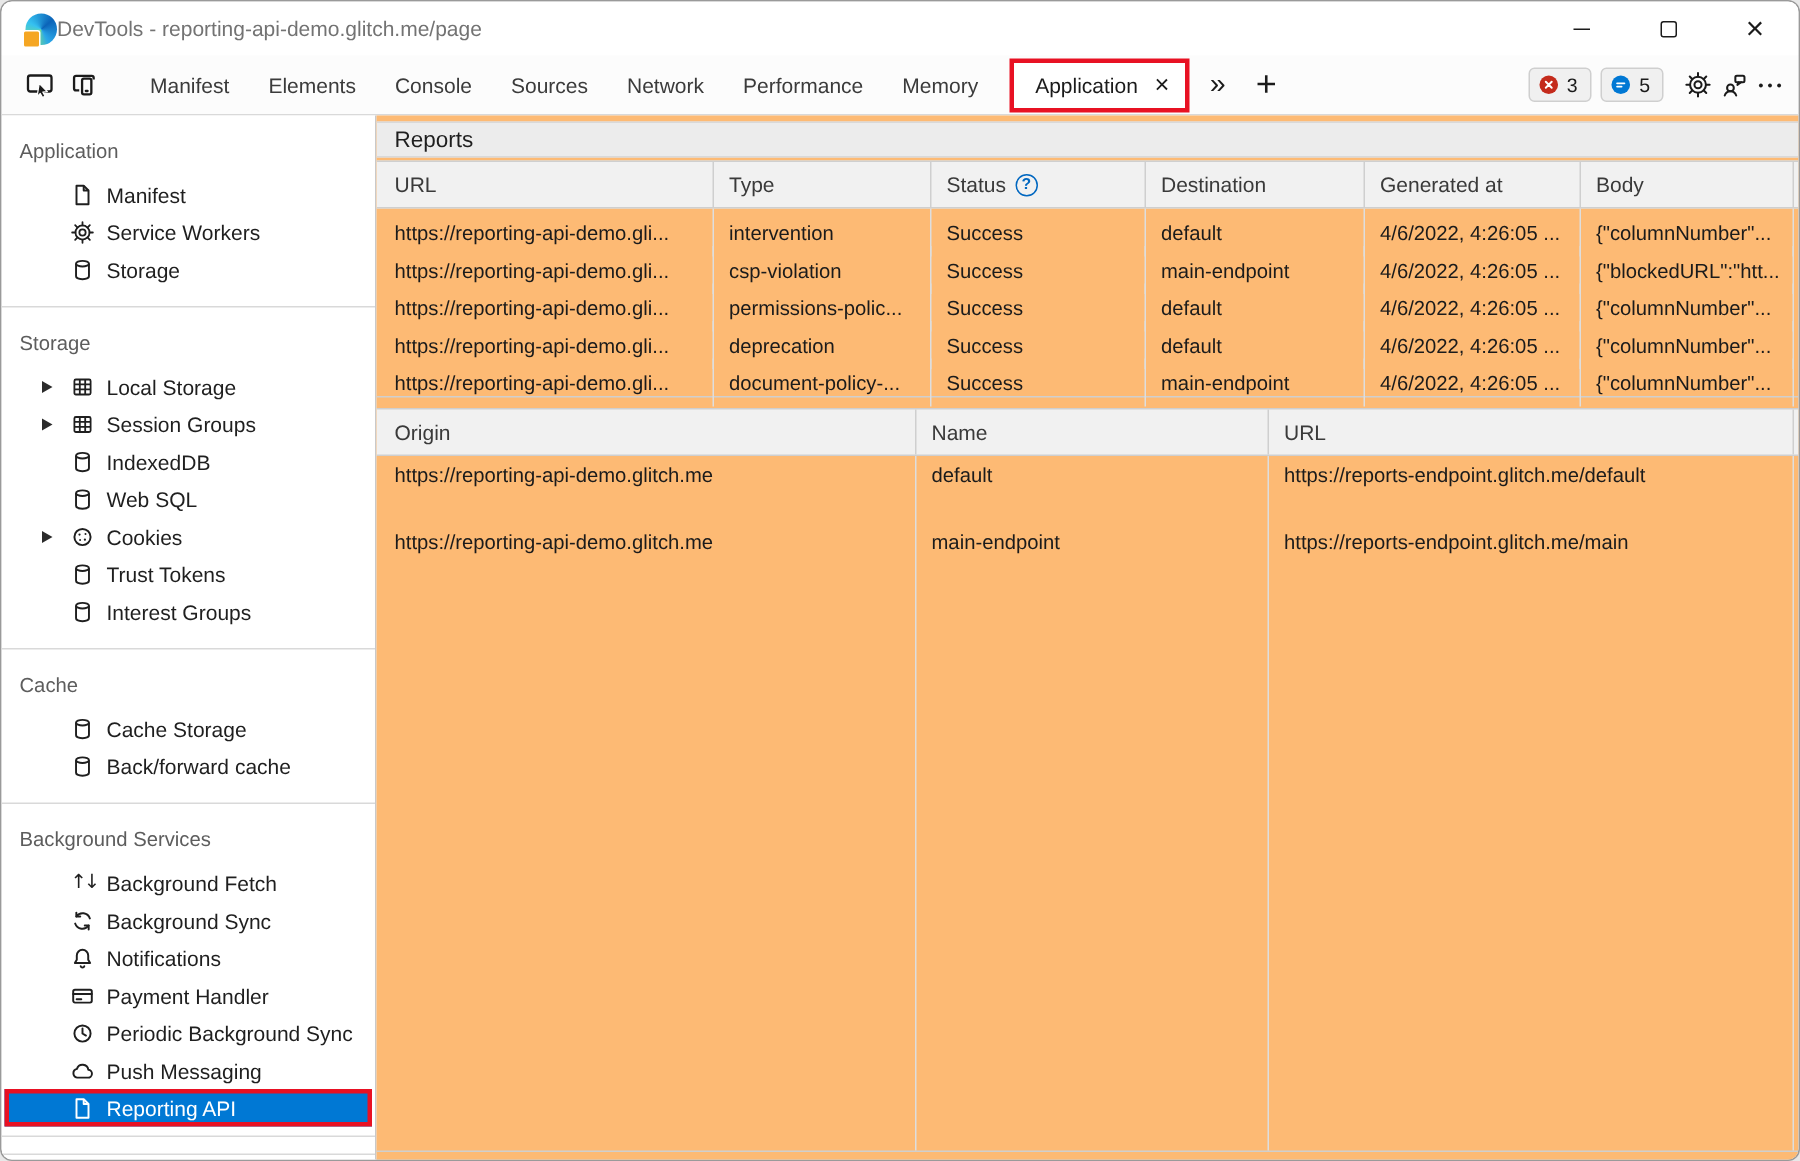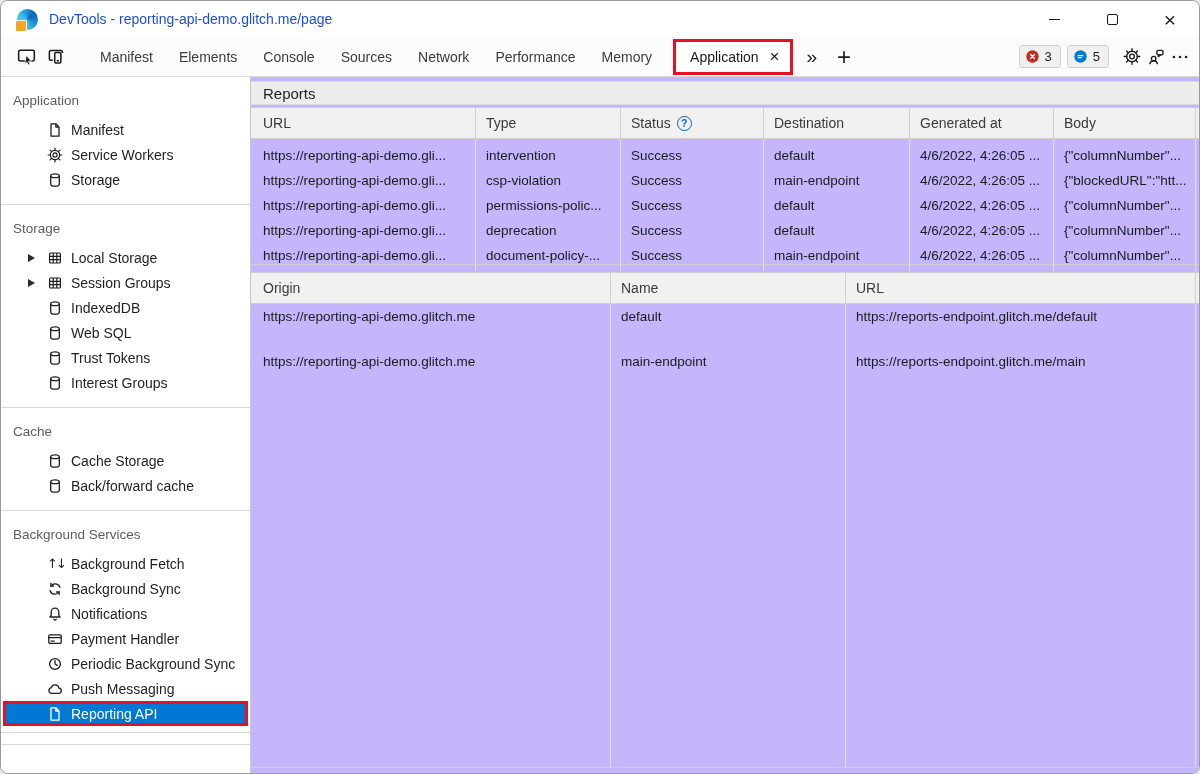--- a/index.html
+++ b/index.html
@@ -9,21 +9,21 @@
     width:1200px; height:774px; background:#fff; position:relative;
     border:1px solid #9a9a9a; border-radius:8px; overflow:hidden;
   }
   
   .titlebar { height:36px; display:flex; align-items:center; padding-left:16px; background:#fff; }
   .app-logo { width:21px; height:21px; border-radius:50%; position:relative; flex:0 0 auto;
     background:conic-gradient(from 210deg,#7be08a,#35c1f1 90deg,#0b63b8 200deg,#2aa7e8 300deg,#7be08a);
   }
   .app-logo::after { content:""; position:absolute; left:-2px; bottom:-2px; width:10px; height:10px;
     background:#f5a623; border:1px solid #fff; border-radius:2px; }
-  .title-text { font-size:14px; color:#1d4ed8; margin-left:11px; }
+  .title-text { font-size:14px; color:#737373; }
   .win-controls { margin-left:auto; display:flex; height:100%; }
   .win-btn { width:58px; height:100%; display:flex; align-items:center; justify-content:center; color:#1b1b1b; }
   .glyph-min { width:11px; border-top:1.4px solid #1b1b1b; display:block; }
   .glyph-max { width:11px; height:11px; border:1.3px solid #1b1b1b; border-radius:2px; display:block; }
   .glyph-close { font-size:21px; line-height:1; font-weight:300; }
   
   .tabbar { height:40px; display:flex; align-items:center; background:#fcfcfc;
     border-bottom:1px solid #d9d9d9; padding:0 10px; }
   .tool-btn { width:30px; height:30px; display:flex; align-items:center; justify-content:center; color:#1b1b1b; }
   .tabs { display:flex; align-items:center; height:100%; margin-left:16px; }
@@ -48,21 +48,21 @@
     font-size:13.5px; color:#5d5d5d; margin-bottom:4px; }
   .side-item { height:25px; display:flex; align-items:center; padding-left:46px;
     font-size:14px; color:#1f1f1f; position:relative; }
   .side-item .label { margin-left:8px; white-space:nowrap; }
   .tri { position:absolute; left:27px; width:0; height:0; border-left:7px solid #2b2b2b;
     border-top:4.5px solid transparent; border-bottom:4.5px solid transparent; }
   .side-item.selected { background:#0078d4; color:#fff; margin:0 2px; border:3px solid #e81123;
     padding-left:41px; }
   .side-stub { height:12px; border-bottom:1px solid #d9d9d9; }
   
-  .main { flex:1; display:flex; flex-direction:column; background:#c4b5fd; overflow:hidden; }
+  .main { flex:1; display:flex; flex-direction:column; background:#fdba74; overflow:hidden; }
   .gap2 { height:2px; } .gap3 { height:3px; } .gap4 { height:4px; }
   .section-bar { height:24px; background:#ececec; border-top:1px solid #d9d9d9; border-bottom:1px solid #d9d9d9;
     display:flex; align-items:center; padding-left:12px; font-size:15px; color:#1f1f1f; }
   .grid-header { display:flex; background:#f1f1f1; border-top:1px solid #cfcfcf; border-bottom:1px solid #cfcfcf;
     height:32px; }
   .hcell { display:flex; align-items:center; padding:0 10px; font-size:14px; color:#3a3a3a;
     border-right:1px solid #cfcfcf; white-space:nowrap; overflow:hidden; gap:6px; }
   .hcell:first-child { padding-left:12px; }
   .grid-rows { border-bottom:1px solid #cfcfcf; }
   .grid-row { display:flex; height:25px; }
@@ -232,20 +232,31 @@
           <span class="label">IndexedDB</span>
         </div>
         <div class="side-item">
           <svg class="sicon" width="16" height="16" viewBox="0 0 16 16" fill="none" stroke="currentColor" stroke-width="1.3">
               <ellipse cx="8" cy="3.8" rx="4.3" ry="1.9"></ellipse>
               <path d="M3.7 3.8v8.4c0 1.05 1.9 1.9 4.3 1.9s4.3-.85 4.3-1.9V3.8"></path>
             </svg>
           <span class="label">Web SQL</span>
         </div>
         <div class="side-item">
+          <span class="tri"></span>
+          <svg class="sicon" width="16" height="16" viewBox="0 0 16 16" fill="none" stroke="currentColor" stroke-width="1.3">
+              <circle cx="8" cy="8" r="5.4"></circle>
+              <circle cx="6" cy="6.4" r=".75" fill="currentColor" stroke="none"></circle>
+              <circle cx="9.6" cy="9.8" r=".75" fill="currentColor" stroke="none"></circle>
+              <circle cx="6.4" cy="10" r=".65" fill="currentColor" stroke="none"></circle>
+              <circle cx="10" cy="6" r=".65" fill="currentColor" stroke="none"></circle>
+            </svg>
+          <span class="label">Cookies</span>
+        </div>
+        <div class="side-item">
           <svg class="sicon" width="16" height="16" viewBox="0 0 16 16" fill="none" stroke="currentColor" stroke-width="1.3">
               <ellipse cx="8" cy="3.8" rx="4.3" ry="1.9"></ellipse>
               <path d="M3.7 3.8v8.4c0 1.05 1.9 1.9 4.3 1.9s4.3-.85 4.3-1.9V3.8"></path>
             </svg>
           <span class="label">Trust Tokens</span>
         </div>
         <div class="side-item">
           <svg class="sicon" width="16" height="16" viewBox="0 0 16 16" fill="none" stroke="currentColor" stroke-width="1.3">
               <ellipse cx="8" cy="3.8" rx="4.3" ry="1.9"></ellipse>
               <path d="M3.7 3.8v8.4c0 1.05 1.9 1.9 4.3 1.9s4.3-.85 4.3-1.9V3.8"></path>

